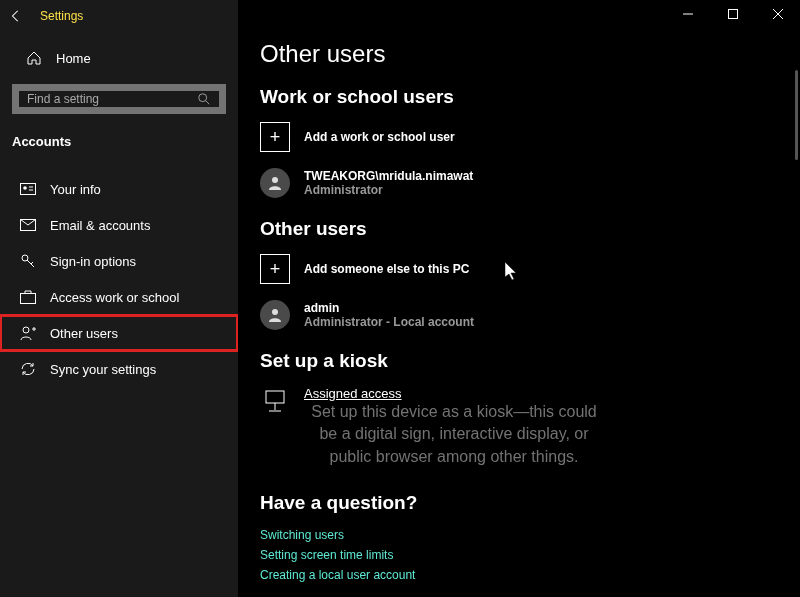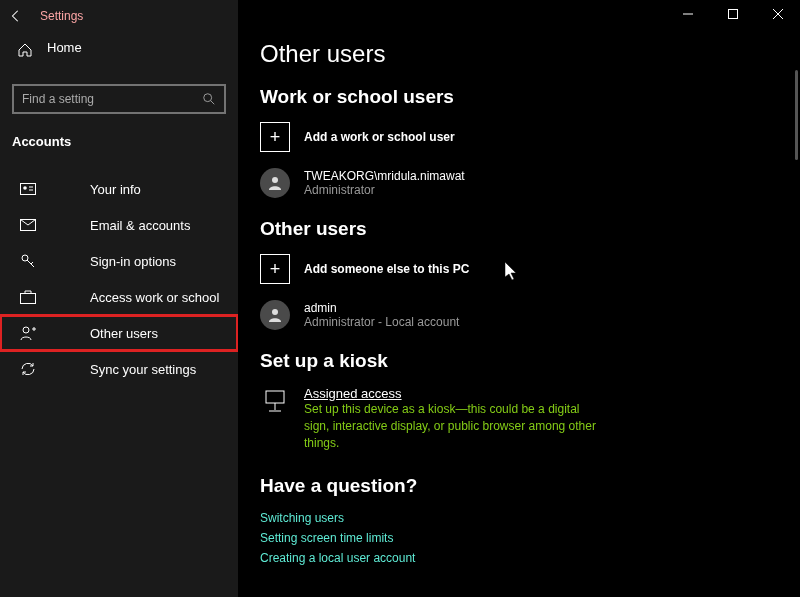--- a/index.html
+++ b/index.html
@@ -2,55 +2,55 @@
 <html><head>
 <meta charset="utf-8">
 <style>
   * { box-sizing: border-box; margin: 0; padding: 0; font-family: "Segoe UI", Arial, sans-serif; }
   html, body { width: 800px; height: 597px; overflow: hidden; background: #000; color: #fff; }
   .window { display: flex; width: 800px; height: 597px; position: relative; }
 
   
   .titlebar { position: absolute; top: 0; left: 0; right: 0; height: 32px; display: flex; align-items: center; z-index: 5; }
   .titlebar .back { width: 32px; height: 32px; display: flex; align-items: center; justify-content: center; cursor: pointer; }
-  .titlebar .title { font-size: 12px; color: #fca5a5; margin-left: 8px; }
+  .titlebar .title { font-size: 12px; color: #fde047; margin-left: 8px; }
   .winbtns { position: absolute; right: 0; top: 0; display: flex; }
   .winbtn { width: 45px; height: 28px; display: flex; align-items: center; justify-content: center; cursor: pointer; }
   .winbtn svg { stroke: #fff; fill: none; }
 
   
   .sidebar { width: 238px; background: #1a1a1a; color: #fff; padding-top: 40px; flex-shrink: 0; }
-  .home { display: flex; align-items: flex-start; height: 36px; padding-left: 15px; cursor: pointer; font-size: 13px; }
+  .home { display: flex; align-items: center; height: 36px; padding-left: 24px; cursor: pointer; font-size: 13px; }
   .home .ico { width: 20px; height: 20px; margin-right: 12px; display: flex; align-items: center; justify-content: center; }
-  .searchbox { margin: 8px 12px 8px 12px; height: 30px; border: 2px solid #737373; display: flex; align-items: center; padding: 0 8px; background: transparent; }
+  .searchbox { margin: 8px 12px 8px 12px; height: 30px; border: 7px solid #737373; display: flex; align-items: center; padding: 0 8px; background: transparent; }
   .searchbox input { flex: 1; background: transparent; border: none; color: #fff; font-size: 12px; outline: none; }
   .searchbox input::placeholder { color: #aaa; }
   .searchbox .sicon { width: 14px; height: 14px; }
   .groupheader { font-size: 13px; font-weight: 600; padding: 12px 18px 8px 12px; }
   .navlist { margin-top: 14px; }
-  .navitem { display: flex; align-items: center; height: 36px; padding-left: 18px; cursor: pointer; font-size: 13px; color: #fff; gap: 40px; }
+  .navitem { display: flex; align-items: center; height: 36px; padding-left: 18px; cursor: pointer; font-size: 13px; color: #fff; }
   .navitem .ico { width: 20px; height: 20px; margin-right: 12px; display: flex; align-items: center; justify-content: center; }
   .navitem.highlight { outline: 3px solid #d22; outline-offset: -2px; }
 
   
   .content { flex: 1; background: #000; padding: 40px 0 0 22px; overflow-y: auto; position: relative; }
   .content h1 { font-size: 24px; font-weight: 400; margin-bottom: 18px; }
   .section-title { font-size: 19px; font-weight: 600; margin: 10px 0 14px 0; }
   .addrow { display: flex; align-items: center; margin-bottom: 16px; cursor: pointer; }
   .plusbox { width: 30px; height: 30px; border: 1px solid #fff; display: flex; align-items: center; justify-content: center; margin-right: 14px; font-size: 18px; }
   .addrow .lbl { font-size: 12px; font-weight: bold; }
-  .userrow { display: flex; align-items: center; margin-bottom: 20px; cursor: pointer; }
+  .userrow { display: flex; align-items: center; margin-bottom: 20px; cursor: pointer; font-weight: bold; }
   .avatar { width: 30px; height: 30px; border-radius: 50%; background: #4a4a4a; display: flex; align-items: center; justify-content: center; margin-right: 14px; }
   .avatar svg { width: 16px; height: 16px; fill: #ddd; }
   .userrow .info .uname { font-size: 12px; }
   .userrow .info .urole { font-size: 12px; color: #999; }
   .kioskrow { display: flex; align-items: flex-start; margin-bottom: 24px; cursor: pointer; }
   .kiosk-ico { width: 30px; height: 30px; display: flex; align-items: center; justify-content: center; margin-right: 14px; flex-shrink:0; }
   .kioskrow .info .ktitle { font-size: 13px; text-decoration: underline; }
-  .kioskrow .info .kdesc { font-size: 12px; color: #84cc16; max-width: 300px; line-height: 1.4; }
+  .kioskrow .info .kdesc { font-size: 16px; color: #737373; max-width: 300px; line-height: 1.4; text-align: center; }
   .links a { display: block; color: #5eead4; font-size: 12px; margin: 6px 0; text-decoration: none; cursor: pointer; }
   .scroll-thumb { position: absolute; right: 2px; top: 70px; width: 3px; height: 90px; background: #555; border-radius: 2px; }
 
   .cursor { position: absolute; left: 505px; top: 262px; z-index: 10; pointer-events: none; }
 
   
   .content::-webkit-scrollbar { width: 4px; }
   .content::-webkit-scrollbar-thumb { background: #555; }
 </style>
 </head>

